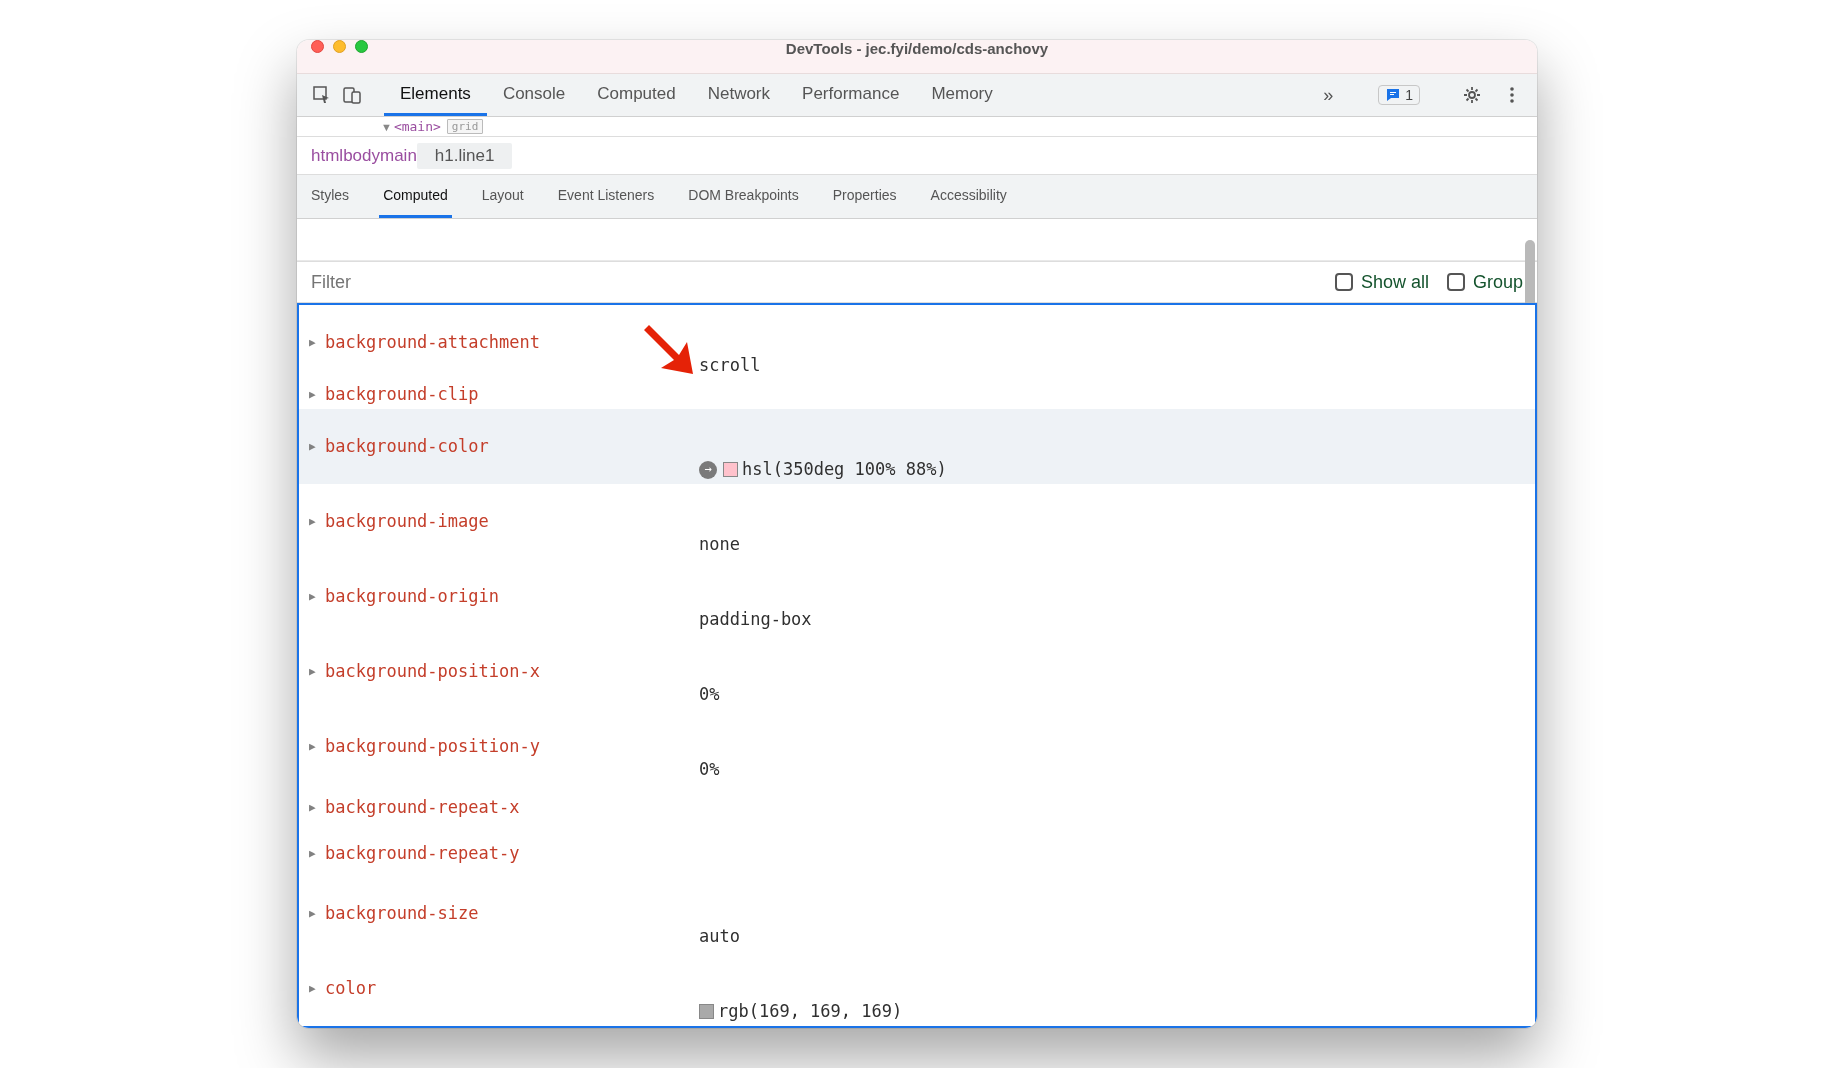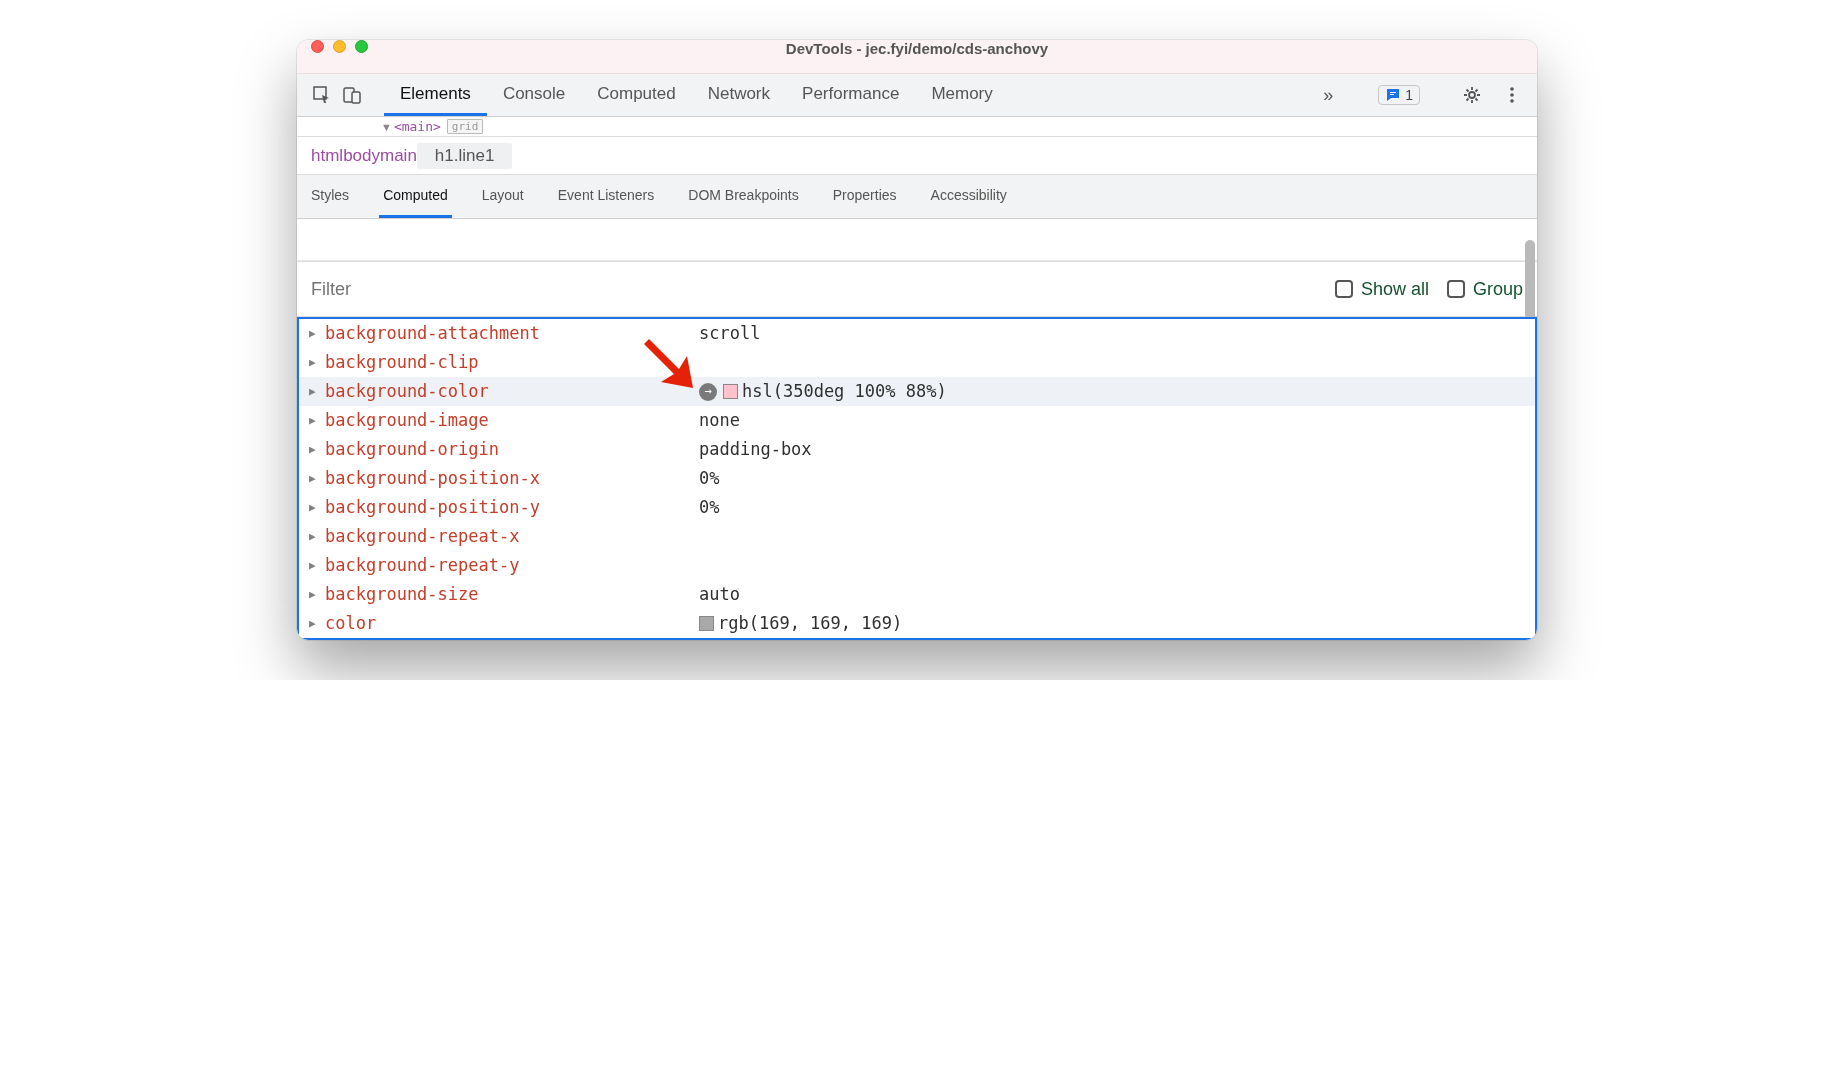--- a/index.html
+++ b/index.html
@@ -122,21 +122,21 @@
     cursor: pointer;
     padding: 0 4px;
   }
   .subtab.active { color:#111; border-bottom-color:#1a73e8; font-weight:400; }
   .spacer-row {
     height: 42px;
     background: #fff;
     border-bottom: 1px solid #e9e9e9;
   }
   .filter-row {
-    height: 56px;
+    height: 42px;
     background: #fff;
     border-top: 1px solid #ddd;
     border-bottom: 1px solid #ddd;
     display: flex; align-items: center;
     padding: 0 14px;
     gap: 18px;
   }
   .filter-input {
     flex: 1;
     border: none;
@@ -157,21 +157,21 @@
     display: grid;
     grid-template-columns: 390px 1fr;
     font-family: Menlo, Consolas, monospace;
     font-size: 17px;
     line-height: 29px;
     padding-left: 10px;
   }
   .prop-row.hover { background: #eef2f6; }
   .prop-name { color: #c43e2a; display:flex; align-items:center; gap:4px;}
   .tri { color: #818181; font-size: 11px; width:12px; display:inline-block;}
-  .prop-val { color: #303030; display:flex; align-items:center; gap:4px;}
+  .prop-val { color: #303030; display:flex; align-items:center; gap:4px;margin-top:46px;}
   .goto { 
     width:18px;height:18px;border-radius:50%;background:#7a7a7a;
     display:inline-flex;align-items:center;justify-content:center;
     color:#fff;font-size:12px;margin-right:2px;
   }
   .swatch {
     width:15px;height:15px;border:1px solid #888;display:inline-block;
   }
   .red-arrow {
     position:absolute; left:340px; top:15px; z-index:5;

